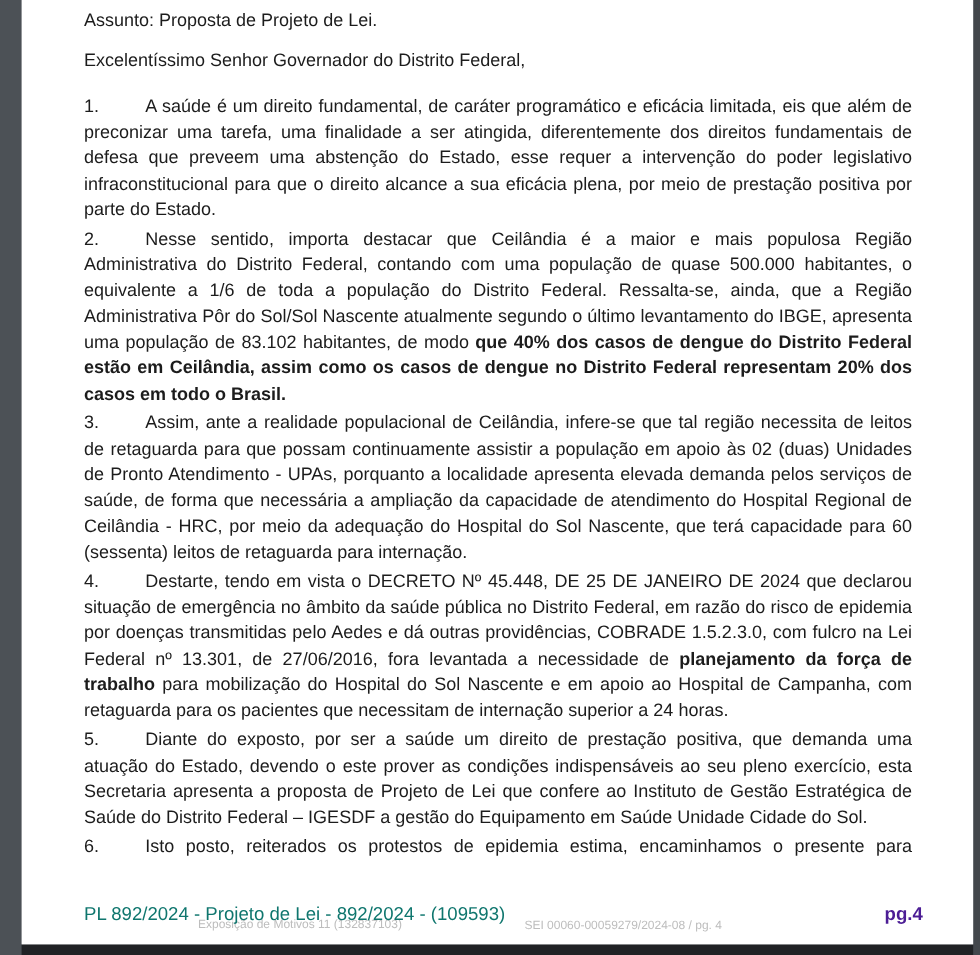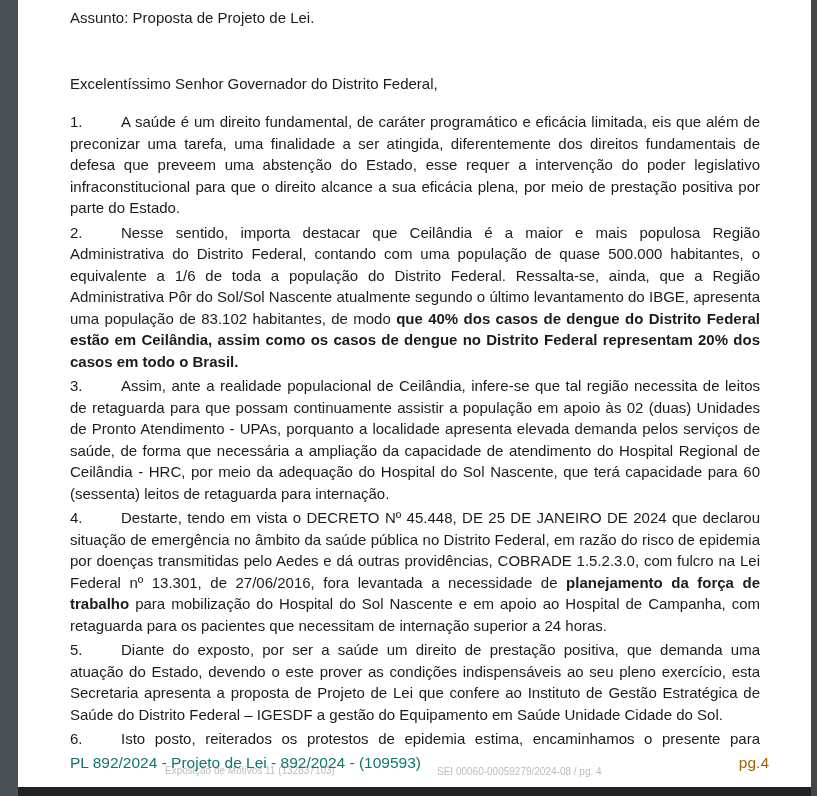--- a/index.html
+++ b/index.html
@@ -21,21 +21,21 @@
   .edge-left{position:absolute;left:0;top:0;width:18px;height:796px;background:var(--viewer-edge);}
   .edge-right{position:absolute;right:0;top:0;width:6px;height:796px;background:var(--viewer-edge-right);}
   .edge-bottom{position:absolute;left:18px;right:6px;top:787px;height:9px;background:var(--viewer-bottom);}
   .page{
     position:absolute;left:18px;top:0;width:793px;height:787px;
     background:var(--page-background);
     padding:7px 51px 0 52px;
     overflow:hidden;
   }
   .subject{font-size:15px;line-height:21px;}
-  .salutation{font-size:15px;line-height:21px;margin-top:45px;}
+  .salutation{font-size:15px;line-height:21px;margin-top:12px;}
   .paragraphs{margin-top:17px;}
   .para{
     font-size:15px;line-height:21.5px;
     text-align:justify;
     margin-bottom:3px;
   }
   .para:last-child{text-align-last:justify;}
   .para-num{display:inline-block;width:51px;}
   .para b{font-weight:bold;}
   .footer{position:absolute;left:0;top:0;width:793px;height:787px;pointer-events:none;}
@@ -47,21 +47,21 @@
     z-index:1;
   }
   .wm-left{left:147px;top:765px;}
   .wm-right{left:419px;top:766px;text-align:center;}
   .doc-ref{
     position:absolute;left:52px;top:754px;
     font-size:15.5px;color:#0f766e;white-space:nowrap;z-index:2;
   }
   .page-label{
     position:absolute;right:42px;top:754px;
-    font-size:15.5px;color:#a16207;z-index:2;
+    font-size:15.5px;color:#4c1d95;z-index:2;font-weight:bold;
   }
 </style>
 </head>
 <body>
 
 <div class="edge-left"></div>
 <div class="edge-right"></div>
 <div class="edge-bottom"></div>
 
 <div class="page">

